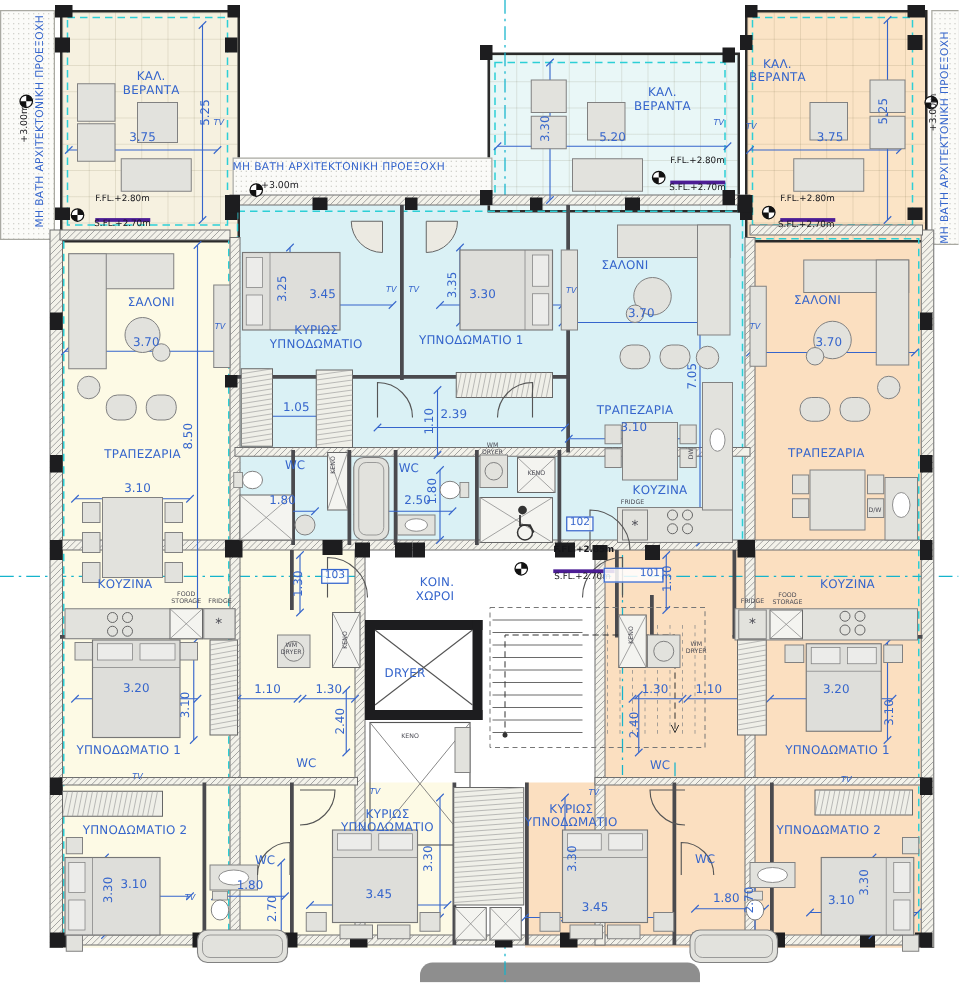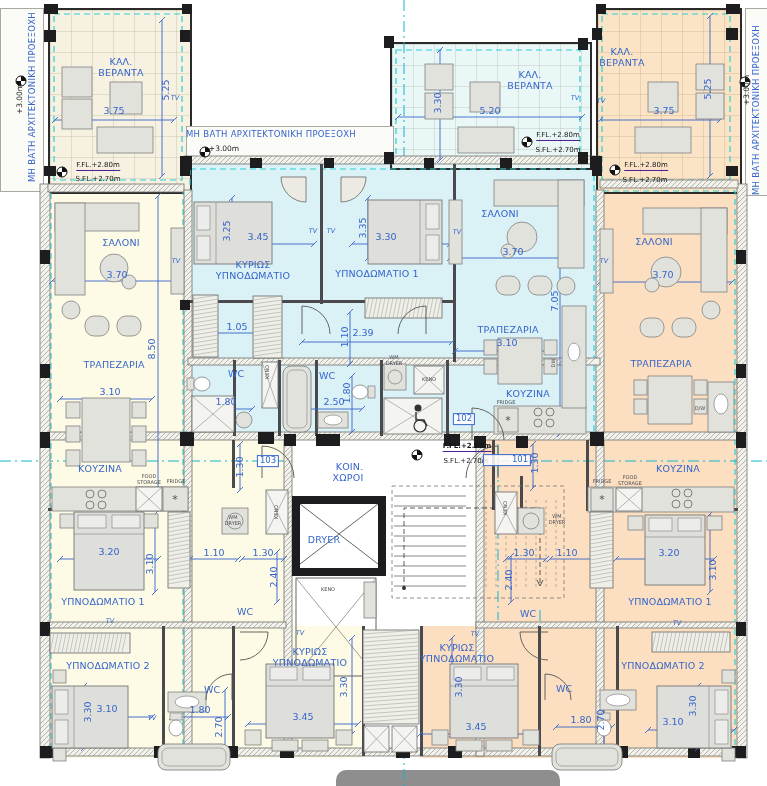--- a/index.html
+++ b/index.html
@@ -24,21 +24,21 @@
   #labels{position:absolute;left:0;top:0;width:100%;height:100%;z-index:9;}
   .lbl{position:absolute;transform:translate(-50%,-50%);color:#3565cc;white-space:pre-line;
        text-align:center;line-height:1.15;}
   .room{font-size:9.5px;letter-spacing:.2px;}
   .wc{font-size:9.5px;}
   .dim{font-size:9.5px;}
   .tv{font-size:6.5px;font-style:italic;}
   .tiny{font-size:5px;color:#4c4c55;line-height:1.1;}
   .star{font-size:11px;color:#4c4c55;}
   .lvl{font-size:7px;color:#16161a;}
-  .ul{border-bottom:1px solid #4c1d95;padding-bottom:1px;}
+  .ul{border-bottom:3px solid #4c1d95;padding-bottom:12px;}
   .annot{font-size:8.5px;color:#3565cc;letter-spacing:.3px;white-space:nowrap;}
   .smd{font-size:7.5px;color:#232327;}
   .tag{font-size:8.5px;border:1px solid #3565cc;background:rgba(255,255,255,.85);padding:0 2px;}
 </style>
 </head>
 <body>
 
 <div id="plan">
 
   <div class="fill cream" style="left:48px;top:190px;width:138px;height:568px"></div>

